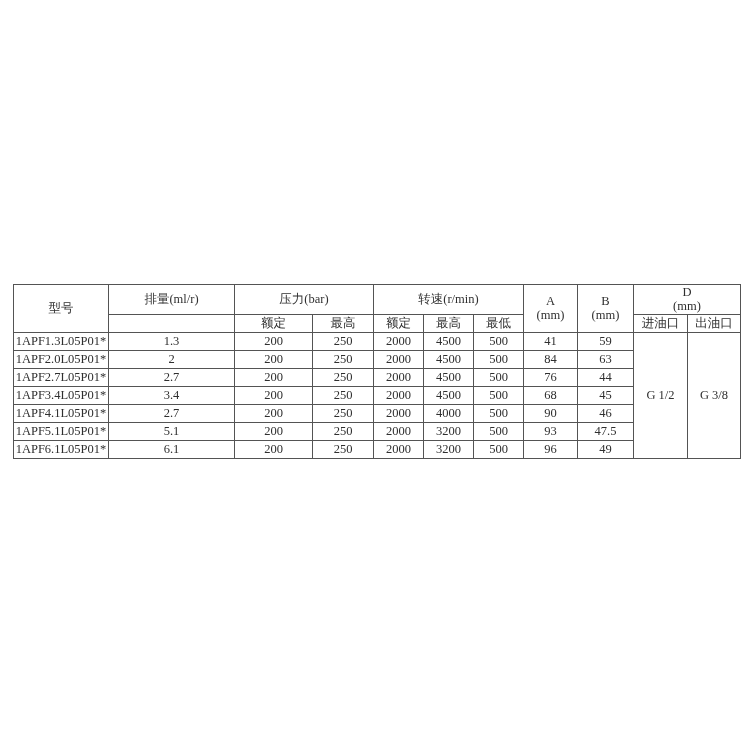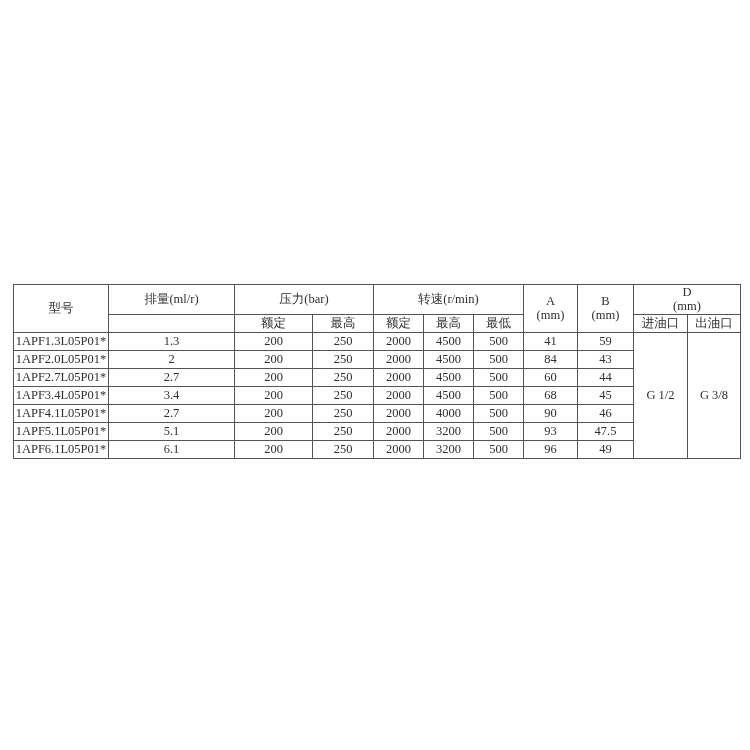--- a/index.html
+++ b/index.html
@@ -97,32 +97,32 @@
 
       <tr class="dr">
         <td class="thick-b">1APF2.0L05P01*</td>
         <td class="thick-b">2</td>
         <td class="thick-b">200</td>
         <td class="thick-b">250</td>
         <td class="thick-b thick-l">2000</td>
         <td class="thick-b">4500</td>
         <td class="thick-b">500</td>
         <td class="thick-b">84</td>
-        <td class="thick-b">43</td>
+        <td class="thick-b">63</td>
       </tr>
 
       <tr class="dr">
         <td>1APF2.7L05P01*</td>
         <td>2.7</td>
         <td>200</td>
         <td>250</td>
         <td class="thick-l">2000</td>
         <td>4500</td>
         <td>500</td>
-        <td>60</td>
+        <td>76</td>
         <td>44</td>
       </tr>
 
       <tr class="dr">
         <td class="thick-b">1APF3.4L05P01*</td>
         <td class="thick-b">3.4</td>
         <td class="thick-b">200</td>
         <td class="thick-b">250</td>
         <td class="thick-b thick-l">2000</td>
         <td class="thick-b">4500</td>

